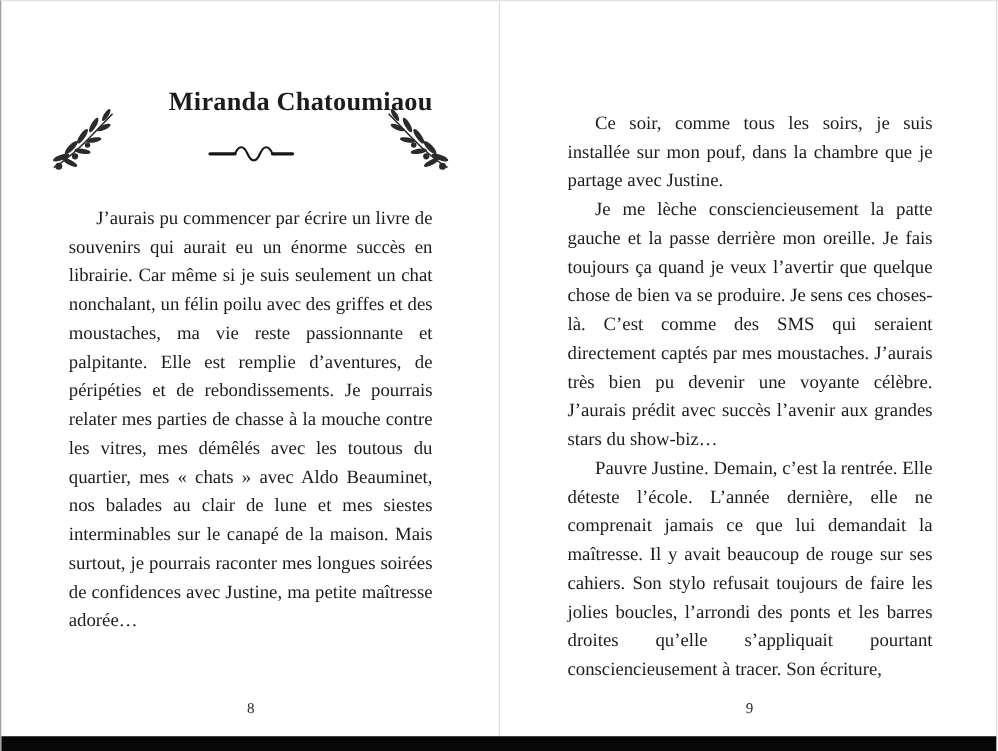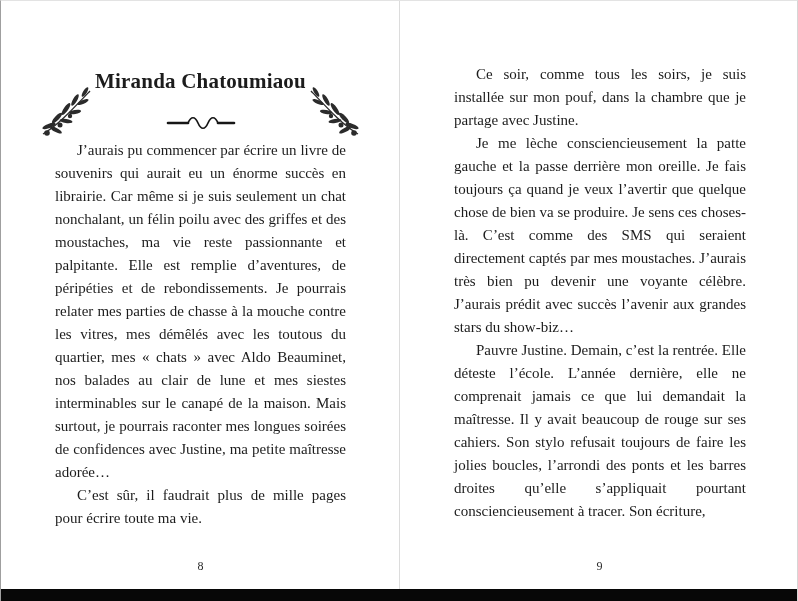--- a/index.html
+++ b/index.html
@@ -32,21 +32,21 @@
     left: 398px; top: 0;
     width: 1px; height: 589px;
     background: #dcdcdc;
   }
   .bottom-bar {
     position: absolute;
     left: 0; bottom: 0;
     width: 798px; height: 12px;
     background: #070707;
   }
-  .chapter-header { position: relative; text-align: center; }
+  .chapter-header { position: relative; text-align: right; }
   .chapter-title {
     font-size: 21px;
     font-weight: bold;
     letter-spacing: 0.2px;
   }
   .chapter-subtitle {
     font-style: italic;
     font-size: 15px;
     margin-top: 9px;
   }
@@ -63,21 +63,21 @@
   }
   .branch-left  { left: -16px; }
   .branch-right { right: -16px; transform: scaleX(-1); }
   .divider {
     text-align: center;
     margin-top: 21px;
     height: 16px;
     line-height: 0;
   }
   .body-text {
-    margin-top: 8px;
+    margin-top: 33px;
     font-size: 15px;
     line-height: 23px;
     text-align: justify;
     hyphens: auto;
     -webkit-hyphens: auto;
   }
   .body-text p { text-indent: 22px; }
   .page-number {
     position: absolute;
     bottom: 16px;
@@ -151,21 +151,20 @@
         <g stroke="#161616" fill="none" stroke-linecap="round">
           <path d="M3 8 H 23" stroke-width="2.6"></path>
           <path d="M23 8 c 3 -7, 7 -7, 10 0 c 3 7, 7 7, 10 0 c 3 -7, 7 -7, 10 0" stroke-width="1.7"></path>
           <path d="M53 8 H 69" stroke-width="2.6"></path>
         </g>
       </svg>
     </div>
 
     <div class="body-text">
       <p>J’aurais pu commencer par écrire un livre de souvenirs qui aurait eu un énorme succès en librairie. Car même si je suis seulement un chat nonchalant, un félin poilu avec des griffes et des moustaches, ma vie reste passionnante et palpitante. Elle est remplie d’aventures, de péripéties et de rebondissements. Je pourrais relater mes parties de chasse à la mouche contre les vitres, mes démêlés avec les toutous du quartier, mes « chats » avec Aldo Beauminet, nos balades au clair de lune et mes siestes interminables sur le canapé de la maison. Mais surtout, je pourrais raconter mes longues soirées de confidences avec Justine, ma petite maîtresse adorée…</p>
-      <p>C’est sûr, il faudrait plus de mille pages pour écrire toute ma vie.</p>
     </div>
 
     <div class="page-number">8</div>
   </div>
 
   <div class="gutter"></div>
 
   <div class="page page-right">
     <div class="body-text">
       <p>Ce soir, comme tous les soirs, je suis installée sur mon pouf, dans la chambre que je partage avec Justine.</p>

